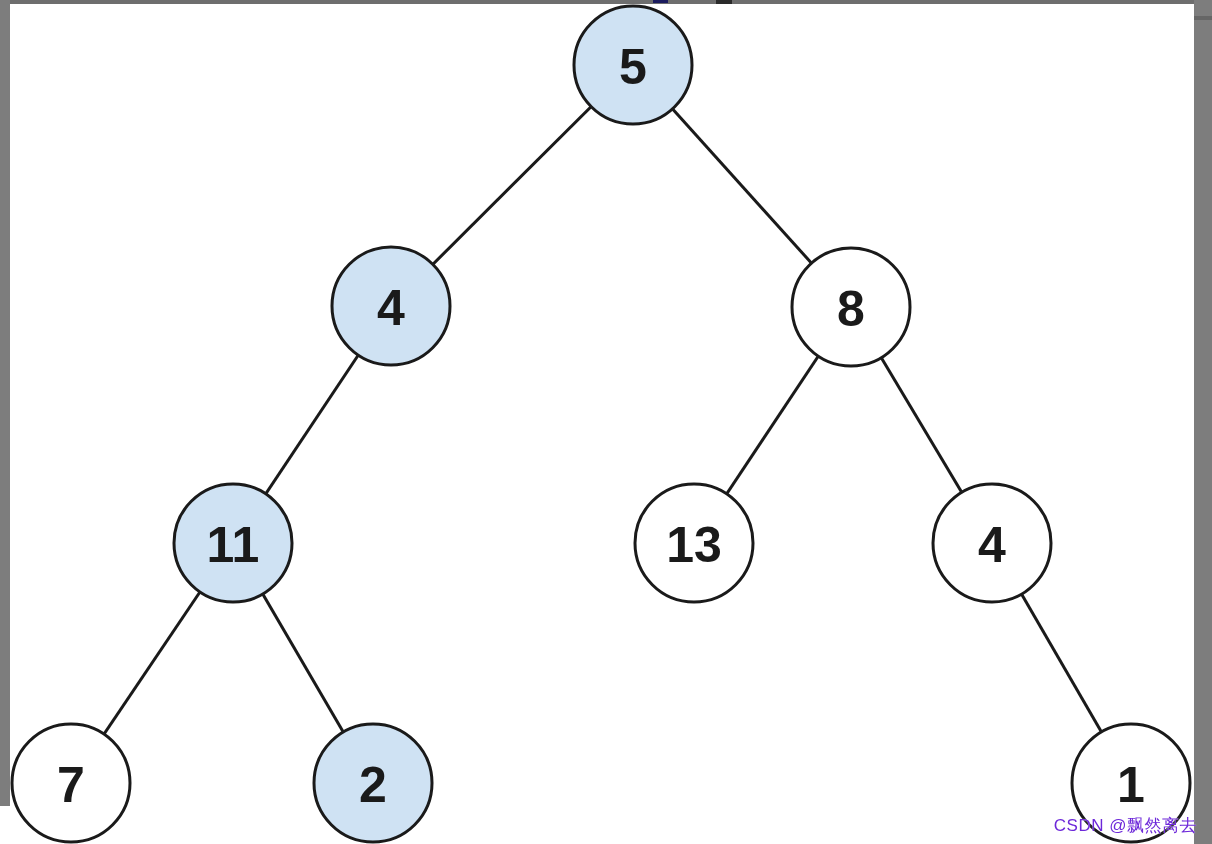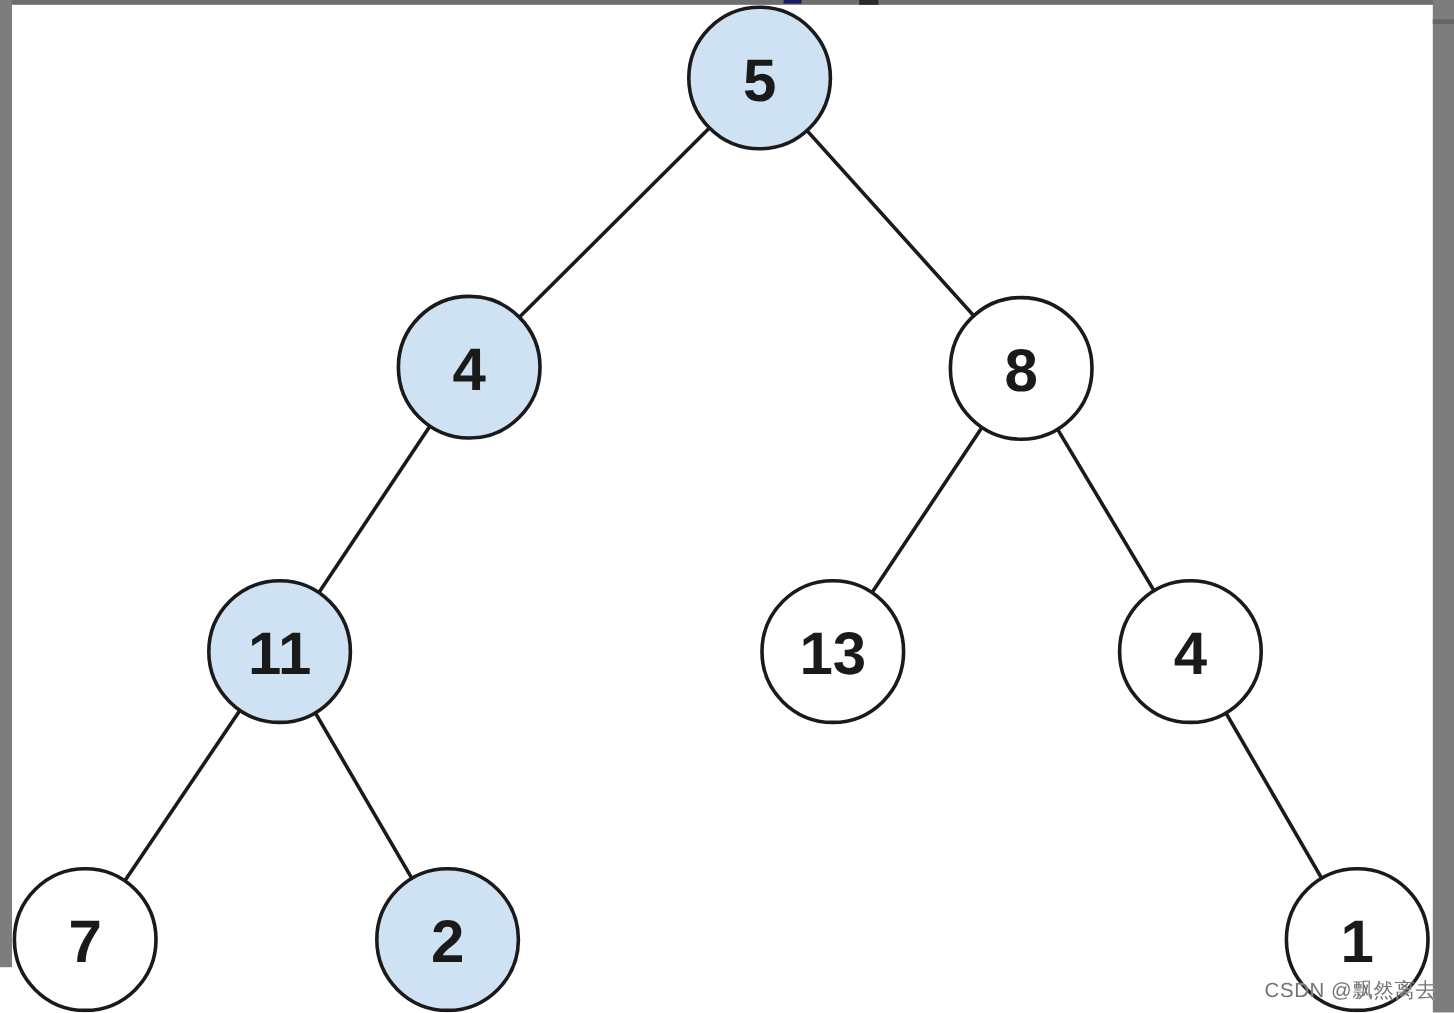--- a/index.html
+++ b/index.html
@@ -82,14 +82,14 @@
   <div class="left-strip"></div>
   <div class="right-strip">
     <div class="right-strip-divider"></div>
   </div>
 
   <div id="fragments">
       <div class="fragment" style="left: 653px; top: 0px; width: 15px; height: 3px; background: rgb(27, 27, 94);"></div>
       <div class="fragment" style="left: 716px; top: 0px; width: 16px; height: 4px; background: rgb(42, 42, 42);"></div>
     </div>
 
-  <div class="watermark" style="color: #737373;">CSDN @飘然离去</div>
+  <div class="watermark" style="color: #6d28d9;">CSDN @飘然离去</div>
 </div>
 
 </body></html>

